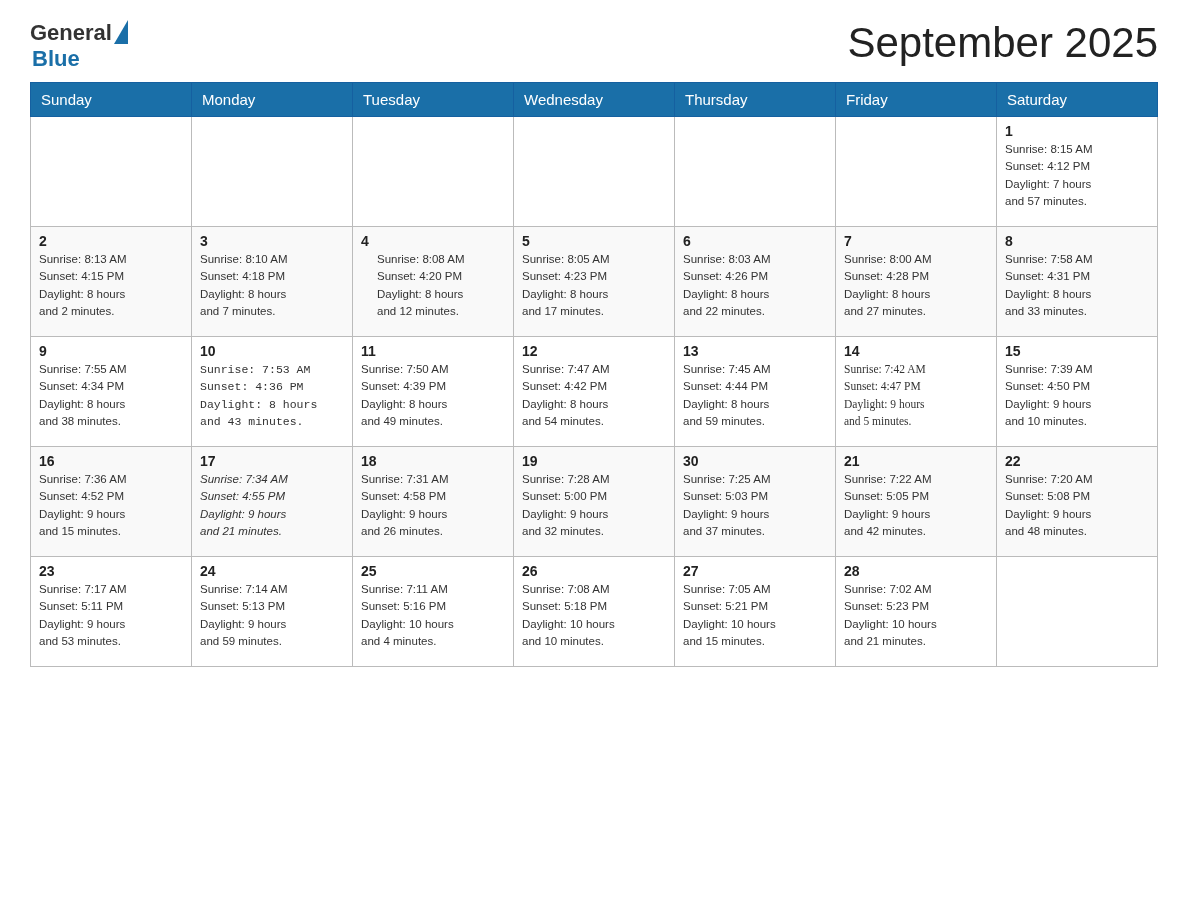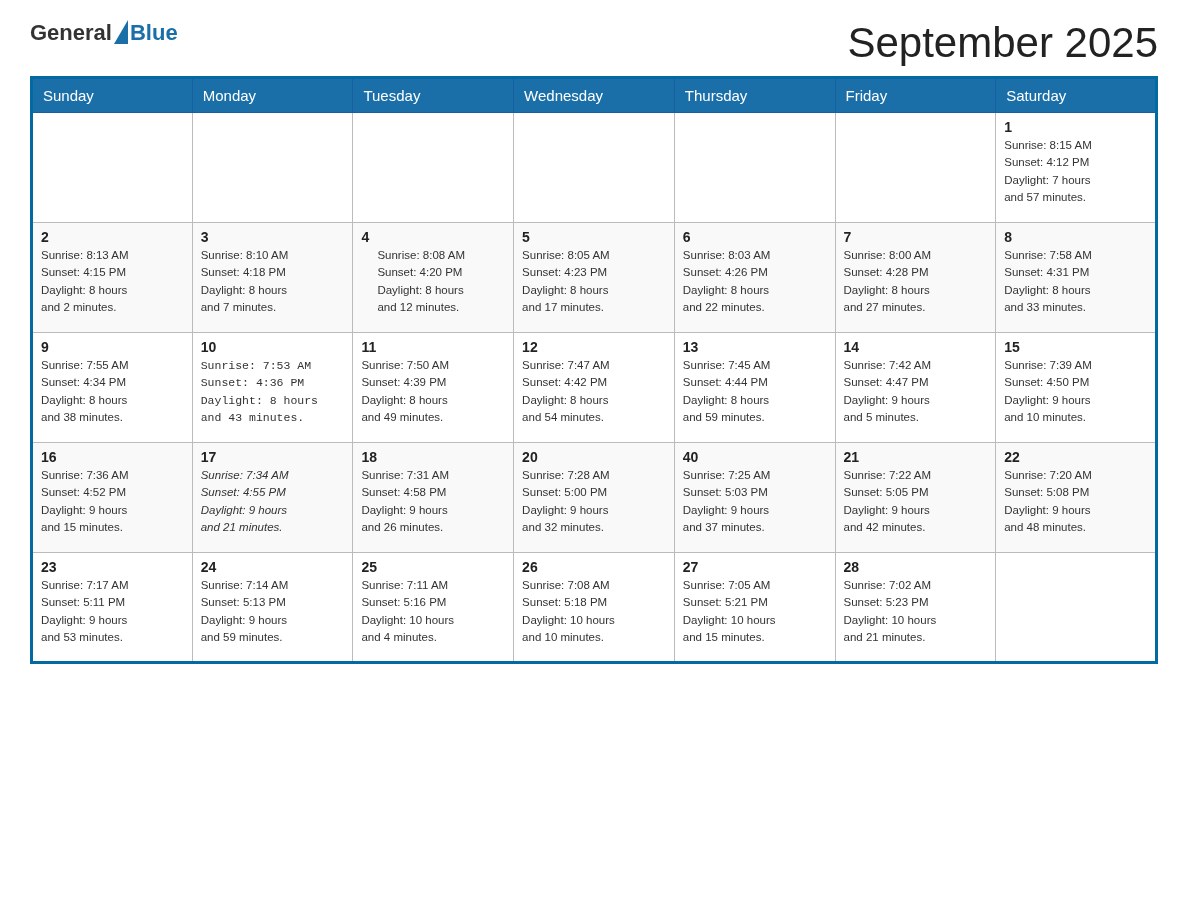--- a/index.html
+++ b/index.html
@@ -51,21 +51,21 @@
       line-height: 1.1;
     }
     .title-block h2 {
       font-size: 20px;
       font-weight: normal;
       color: #444;
     }
     .calendar {
       width: 100%;
       border-collapse: collapse;
-      border: 3px solid #0369a1;
+      border: 1px solid #0369a1;
     }
     .calendar th {
       background-color: #1a6fa8;
       color: #fff;
       font-size: 15px;
       font-weight: normal;
       padding: 8px 10px;
       text-align: left;
       border: 1px solid #1560a0;
     }
@@ -99,21 +99,21 @@
     }
     .week-row td {
       height: 110px;
     }
   </style>
 </head>
 <body>
 
 <div class="header">
   <div class="logo">
-    <div style="display:flex; align-items:flex-start;">
+    <div style="display:flex; flex-direction:column; align-items:flex-start;">
       <div style="display:flex; align-items:center;">
         <span class="logo-text-general">General</span>
         <div class="logo-triangle"></div>
       </div>
       <span class="logo-text-blue" style="margin-left:2px;">Blue</span>
     </div>
   </div>
   <div class="title-block">
     <h1>September 2025</h1>
   </div>
@@ -229,21 +229,21 @@
         </td>
         <td>
           <span class="day-number">13</span>
           <div class="day-info" style="white-space: pre-line;">Sunrise: 7:45 AM
 Sunset: 4:44 PM
 Daylight: 8 hours
 and 59 minutes.</div>
         </td>
         <td>
           <span class="day-number">14</span>
-          <div class="day-info" style="white-space: pre-line;">Sunrise: 7:42 AM
+          <div class="day-info" style="white-space: pre-line; font-family: Liberation Serif, serif;">Sunrise: 7:42 AM
 Sunset: 4:47 PM
 Daylight: 9 hours
 and 5 minutes.</div>
         </td>
         <td>
           <span class="day-number">15</span>
           <div class="day-info" style="white-space: pre-line;">Sunrise: 7:39 AM
 Sunset: 4:50 PM
 Daylight: 9 hours
 and 10 minutes.</div>
@@ -265,28 +265,28 @@
 and 21 minutes.</div>
         </td>
         <td>
           <span class="day-number">18</span>
           <div class="day-info" style="white-space: pre-line;">Sunrise: 7:31 AM
 Sunset: 4:58 PM
 Daylight: 9 hours
 and 26 minutes.</div>
         </td>
         <td>
-          <span class="day-number">20</span>
+          <span class="day-number">19</span>
           <div class="day-info" style="white-space: pre-line;">Sunrise: 7:28 AM
 Sunset: 5:00 PM
 Daylight: 9 hours
 and 32 minutes.</div>
         </td>
         <td>
-          <span class="day-number">40</span>
+          <span class="day-number">30</span>
           <div class="day-info" style="white-space: pre-line;">Sunrise: 7:25 AM
 Sunset: 5:03 PM
 Daylight: 9 hours
 and 37 minutes.</div>
         </td>
         <td>
           <span class="day-number">21</span>
           <div class="day-info" style="white-space: pre-line;">Sunrise: 7:22 AM
 Sunset: 5:05 PM
 Daylight: 9 hours

